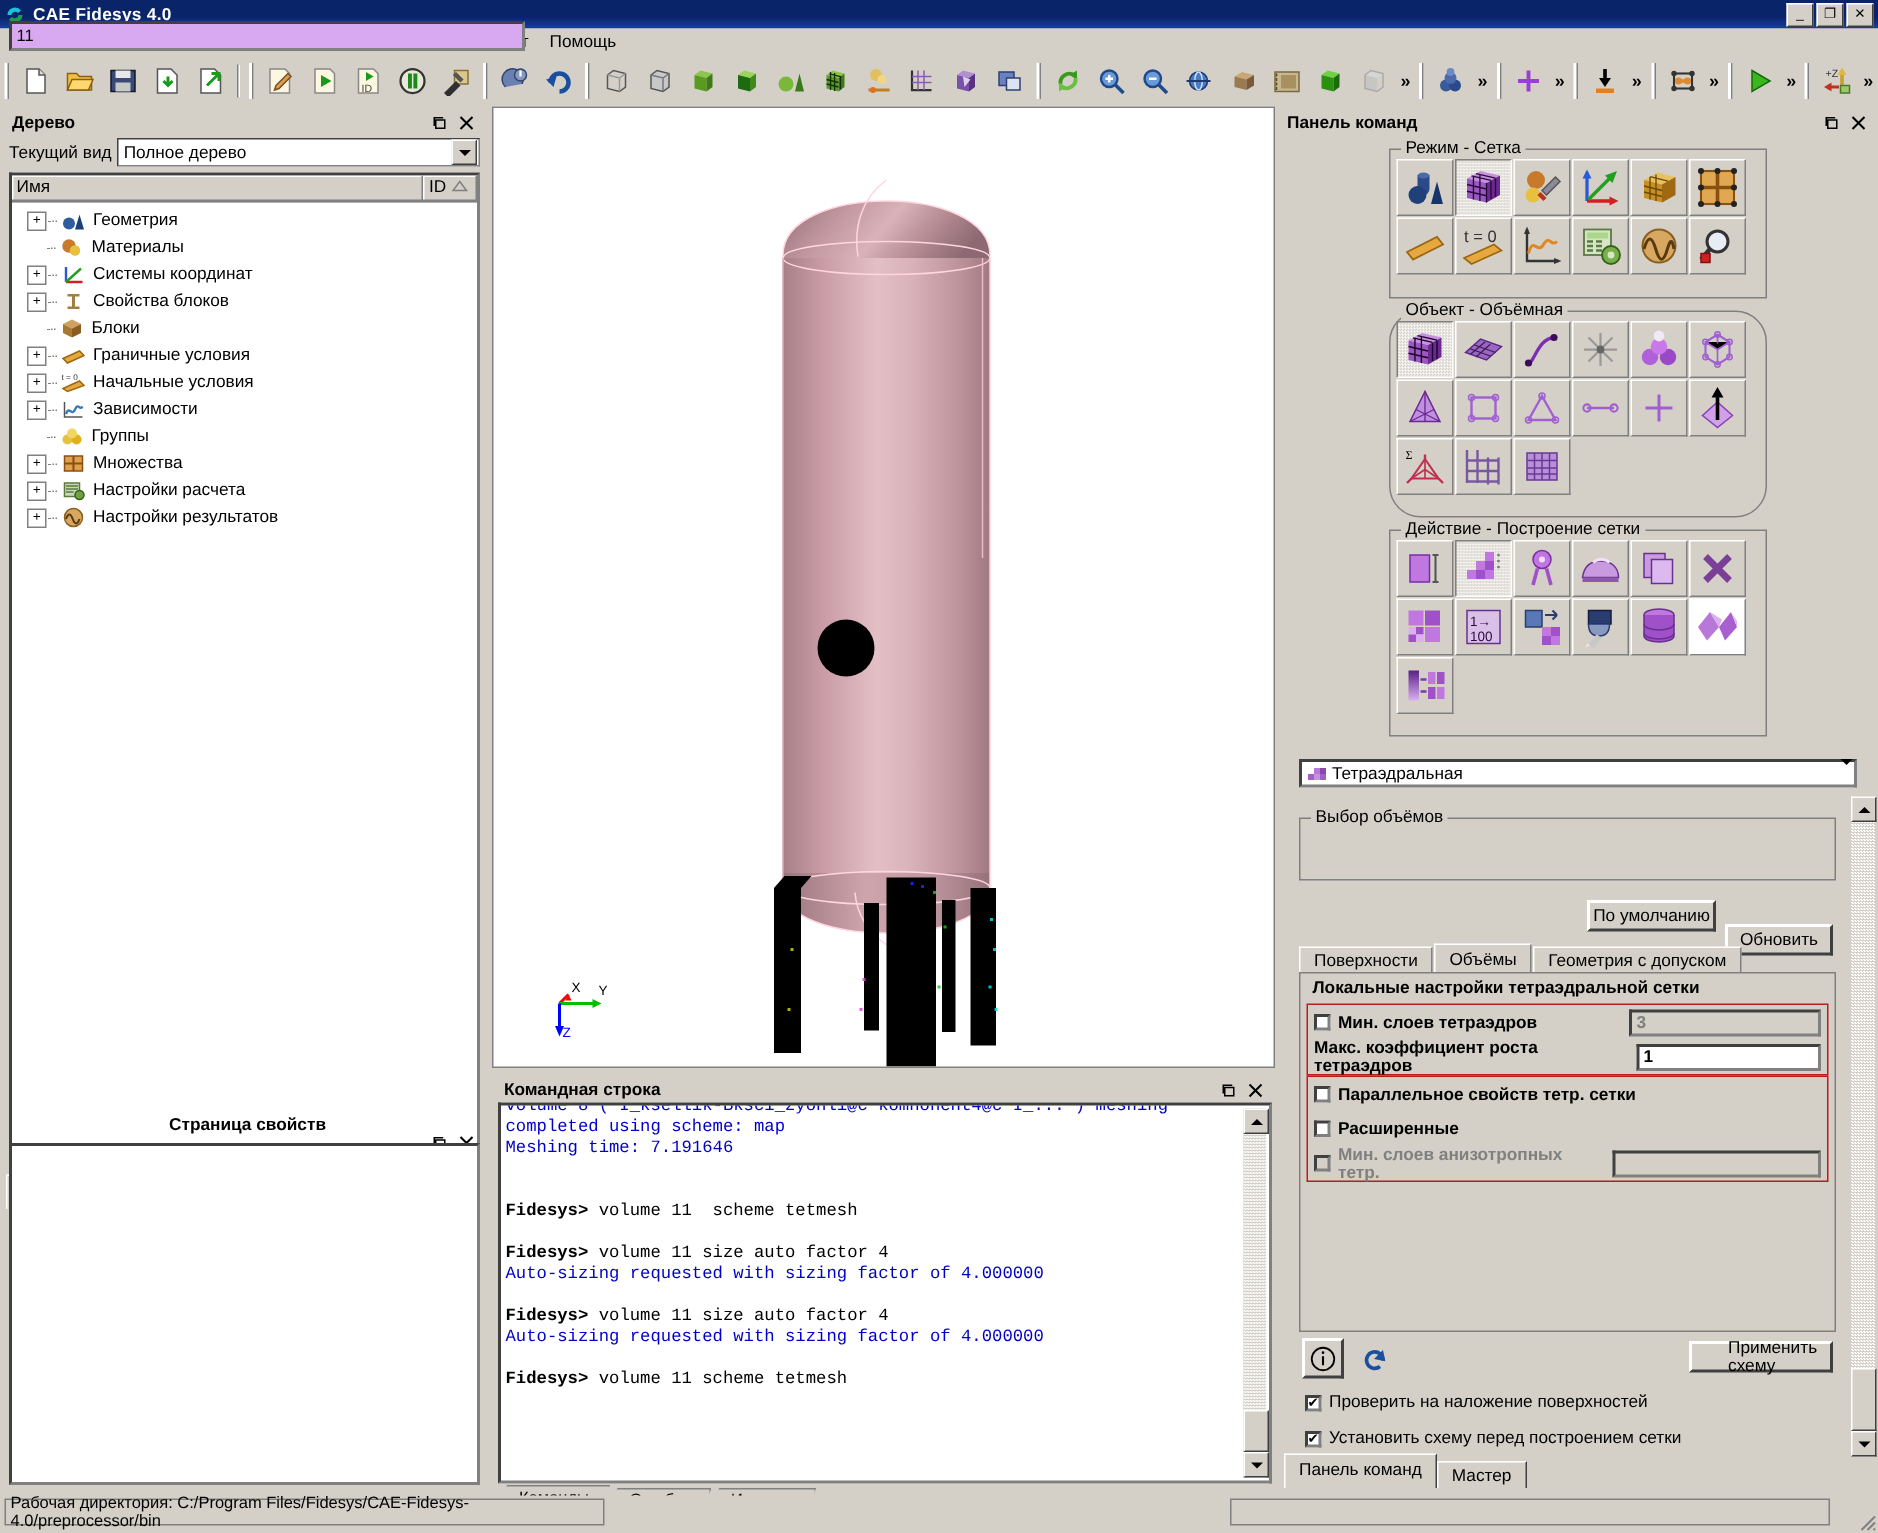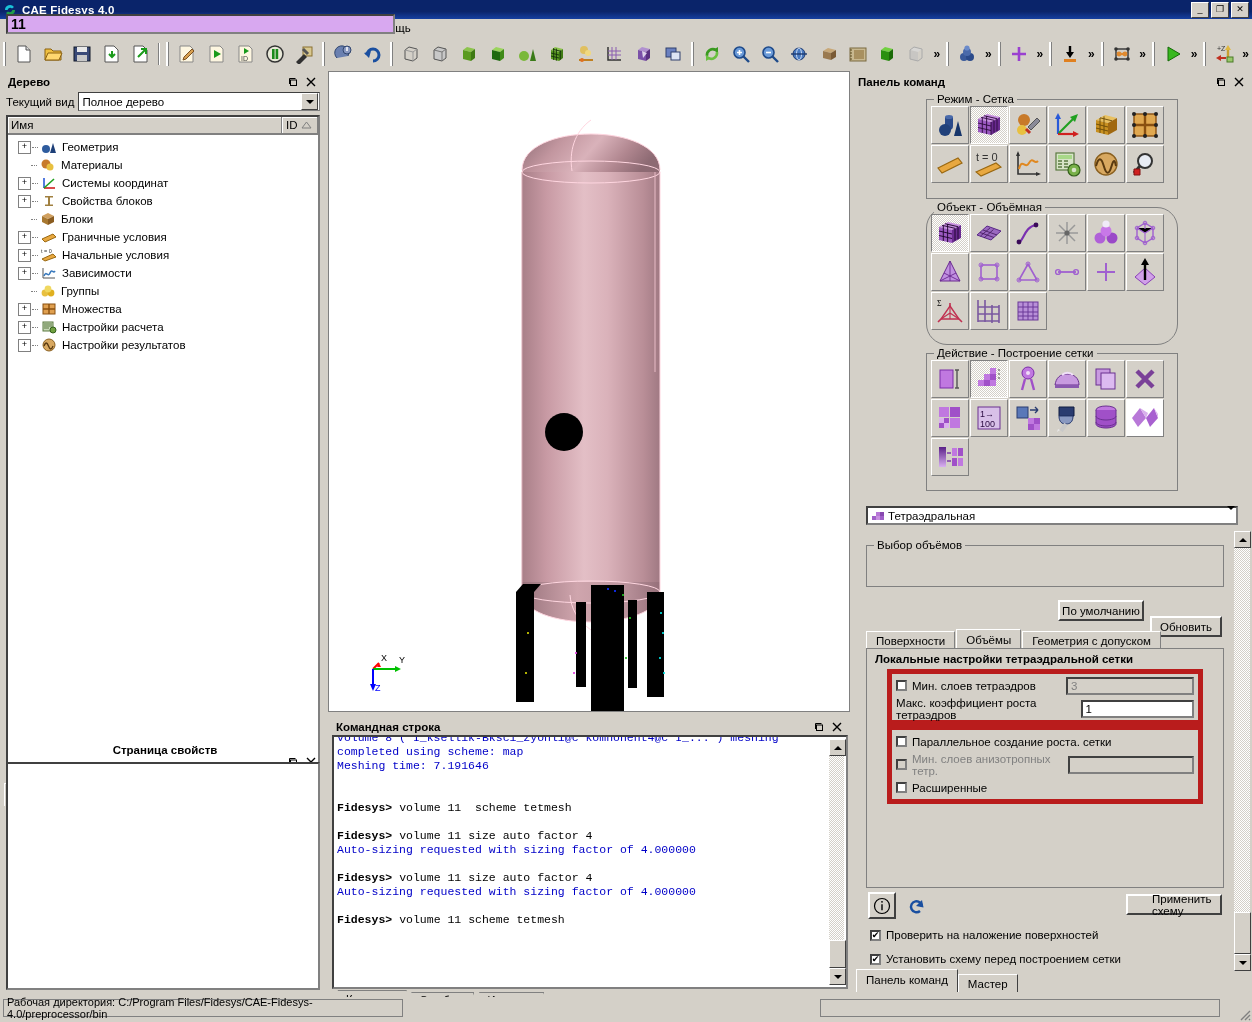--- a/index.html
+++ b/index.html
@@ -138,36 +138,36 @@
         background:#d4d0c8;border:1px solid #fff;border-right-color:#808080;border-bottom-color:#808080;
         display:flex;align-items:center;justify-content:center;}
   .ibtn.sel{border:1px solid #808080;border-right-color:#fff;border-bottom-color:#fff;
         background:repeating-conic-gradient(#fff 0% 25%, #d4d0c8 0% 50%) 0 0/2px 2px;}
   .ibtn.selwhite{background:#fff;}
 
   .schemecombo{position:absolute;left:866px;top:506px;width:372px;height:19px;background:#fff;
         border:2px solid #808080;border-top-color:#404040;border-left-color:#404040;
         box-sizing:border-box;display:flex;align-items:center;font-size:11.5px;}
   .volbox{position:absolute;left:866px;top:545px;width:358px;height:42px;border:1px solid #808080;box-sizing:border-box;}
-  .volinput{position:absolute;left:6px;top:14px;width:389px;height:20px;background:#d8a8f0;
+  .volinput{position:absolute;left:6px;top:14px;width:344px;height:20px;background:#d8a8f0;
         border:2px solid #808080;border-top-color:#404040;border-left-color:#404040;
-        box-sizing:border-box;display:flex;align-items:center;font-size:14px;padding-left:3px;font-weight:bold;}
+        box-sizing:border-box;display:flex;align-items:center;font-size:11px;padding-left:3px;}
   .btn{background:#d4d0c8;border:2px solid #fff;border-right-color:#404040;border-bottom-color:#404040;
        box-sizing:border-box;display:flex;align-items:center;justify-content:center;font-size:11.5px;}
 
   .tabstrip{position:absolute;left:866px;top:630px;width:358px;height:19px;display:flex;align-items:flex-end;}
   .ptab{height:17px;padding:0 9px;display:flex;align-items:center;font-size:11.5px;
         background:#d4d0c8;border:1px solid #fff;border-right-color:#808080;border-bottom:none;
         margin-right:1px;}
   .ptab.sel{height:19px;background:#d4d0c8;border-color:#fff #808080 #d4d0c8 #fff;}
 
   .tabbody{position:absolute;left:866px;top:648px;width:358px;height:240px;
            border:1px solid #808080;box-sizing:border-box;background:#d4d0c8;}
   .sectionhdr{font-weight:bold;font-size:11.5px;padding:4px 0 4px 8px;}
-  .subbox{border:5px solid #b91c1c;margin:0 20px;box-sizing:border-box;}
+  .subbox{border:1px solid #b91c1c;margin:0 4px;box-sizing:border-box;font-weight:bold;}
   .frow{display:flex;align-items:center;height:23px;padding:0 4px;font-size:11.5px;gap:5px;}
   .ck{width:11px;height:11px;background:#fff;border:2px solid #808080;
       border-top-color:#404040;border-left-color:#404040;box-sizing:border-box;
       display:flex;align-items:center;justify-content:center;flex:0 0 auto;}
   .ck.checked:after{content:"✔";font-size:9px;line-height:9px;color:#000;}
   .ck.dis{background:#d4d0c8;}
   .tf{height:18px;background:#fff;border:2px solid #808080;border-top-color:#404040;border-left-color:#404040;
       box-sizing:border-box;display:flex;align-items:center;padding-left:3px;font-size:11.5px;}
   .tf.dis{background:#d4d0c8;color:#808080;}
   .dimtext{color:#808080;}
@@ -1237,30 +1237,30 @@
       </div>
       <div class="frow">
         <span>Макс. коэффициент роста тетраэдров</span>
         <span class="tf" style="margin-left:auto;width:128px;">1</span>
       </div>
     </div>
 
     <div class="subbox">
       <div class="frow">
         <span class="ck"></span>
-        <span>Параллельное создание роста. сетки</span>
+        <span>Параллельное свойств тетр. сетки</span>
+      </div>
+      <div class="frow">
+        <span class="ck"></span>
+        <span>Расширенные</span>
       </div>
       <div class="frow">
         <span class="ck dis"></span>
         <span class="dimtext">Мин. слоев анизотропных тетр.</span>
         <span class="tf dis" style="margin-left:auto;width:140px;"></span>
-      </div>
-      <div class="frow">
-        <span class="ck"></span>
-        <span>Расширенные</span>
       </div>
     </div>
   </div>
 
   <div class="scrollv">
     <div class="sbbtn">
         <i class="tri-up"></i>
       </div>
     <div class="sbtrack"></div>
     <div class="sbthumb" style="height:40px;"></div>

